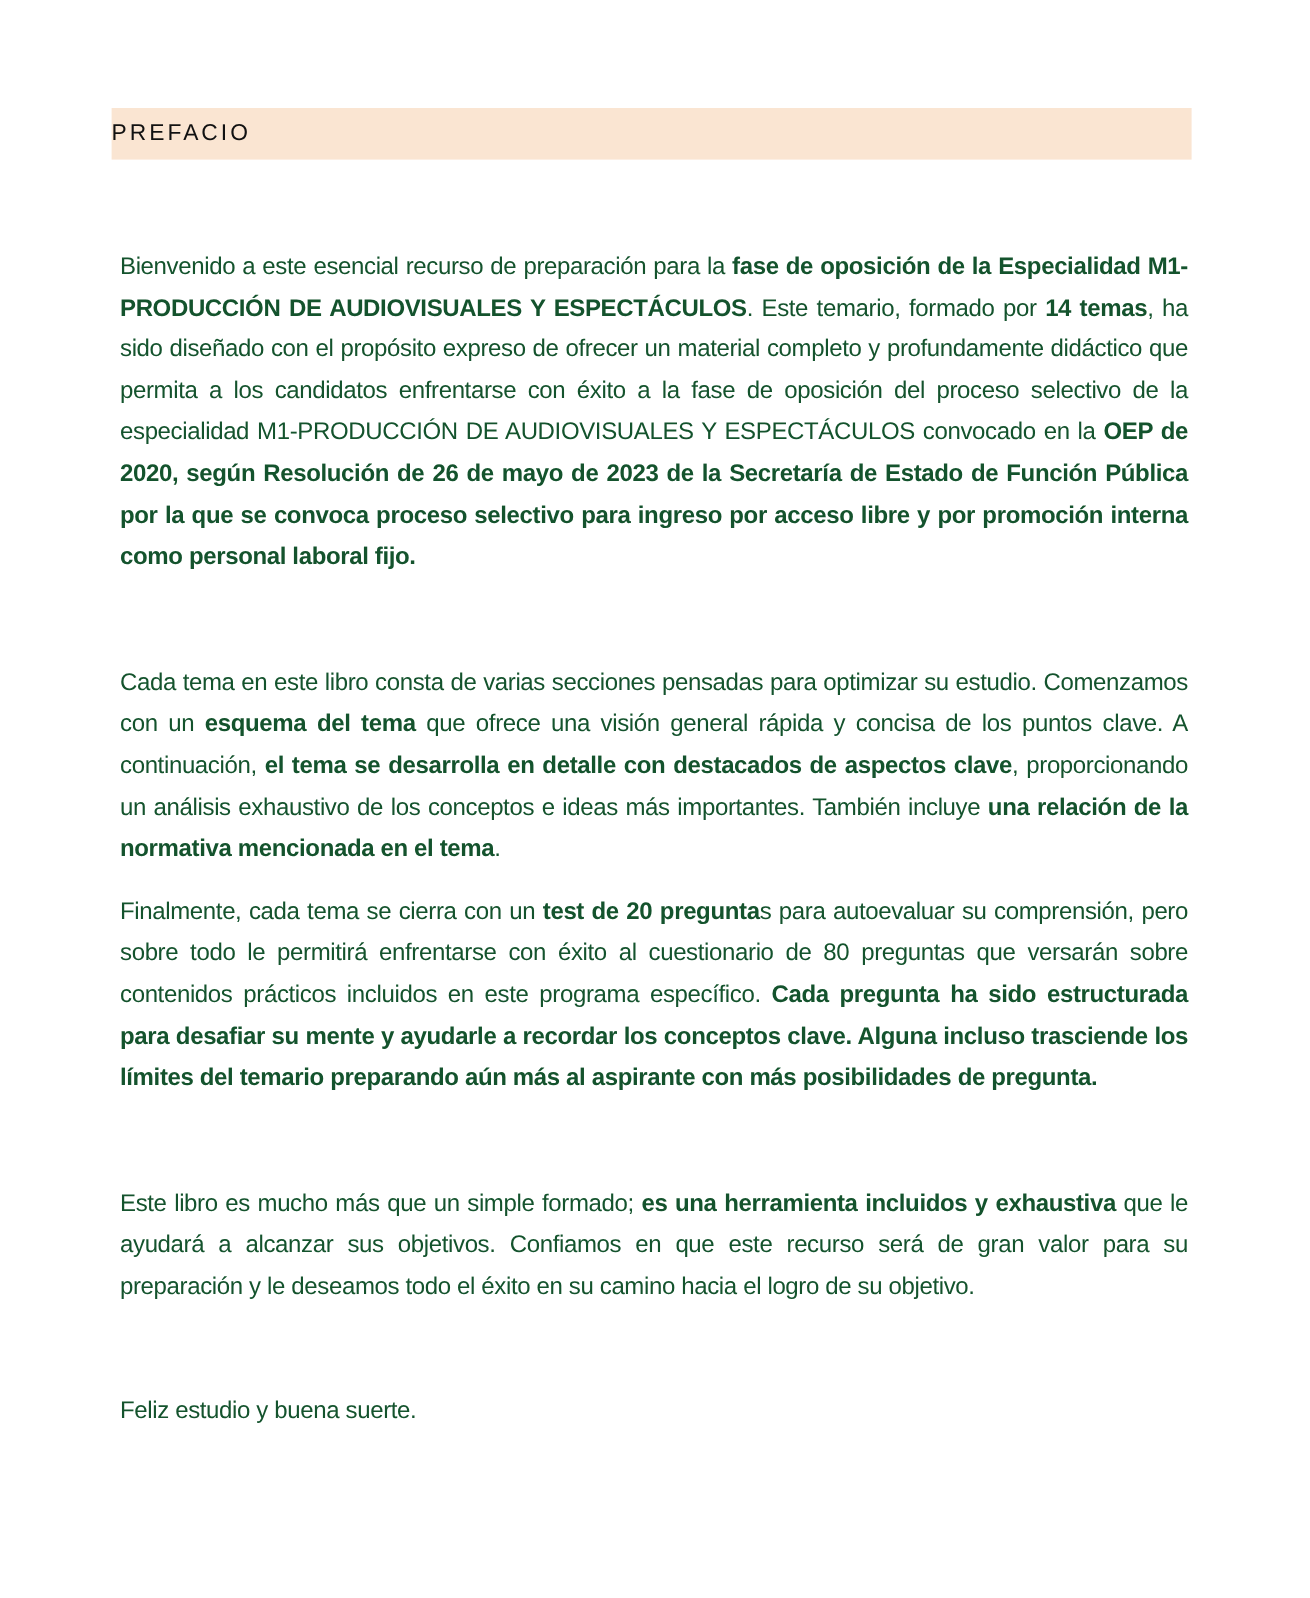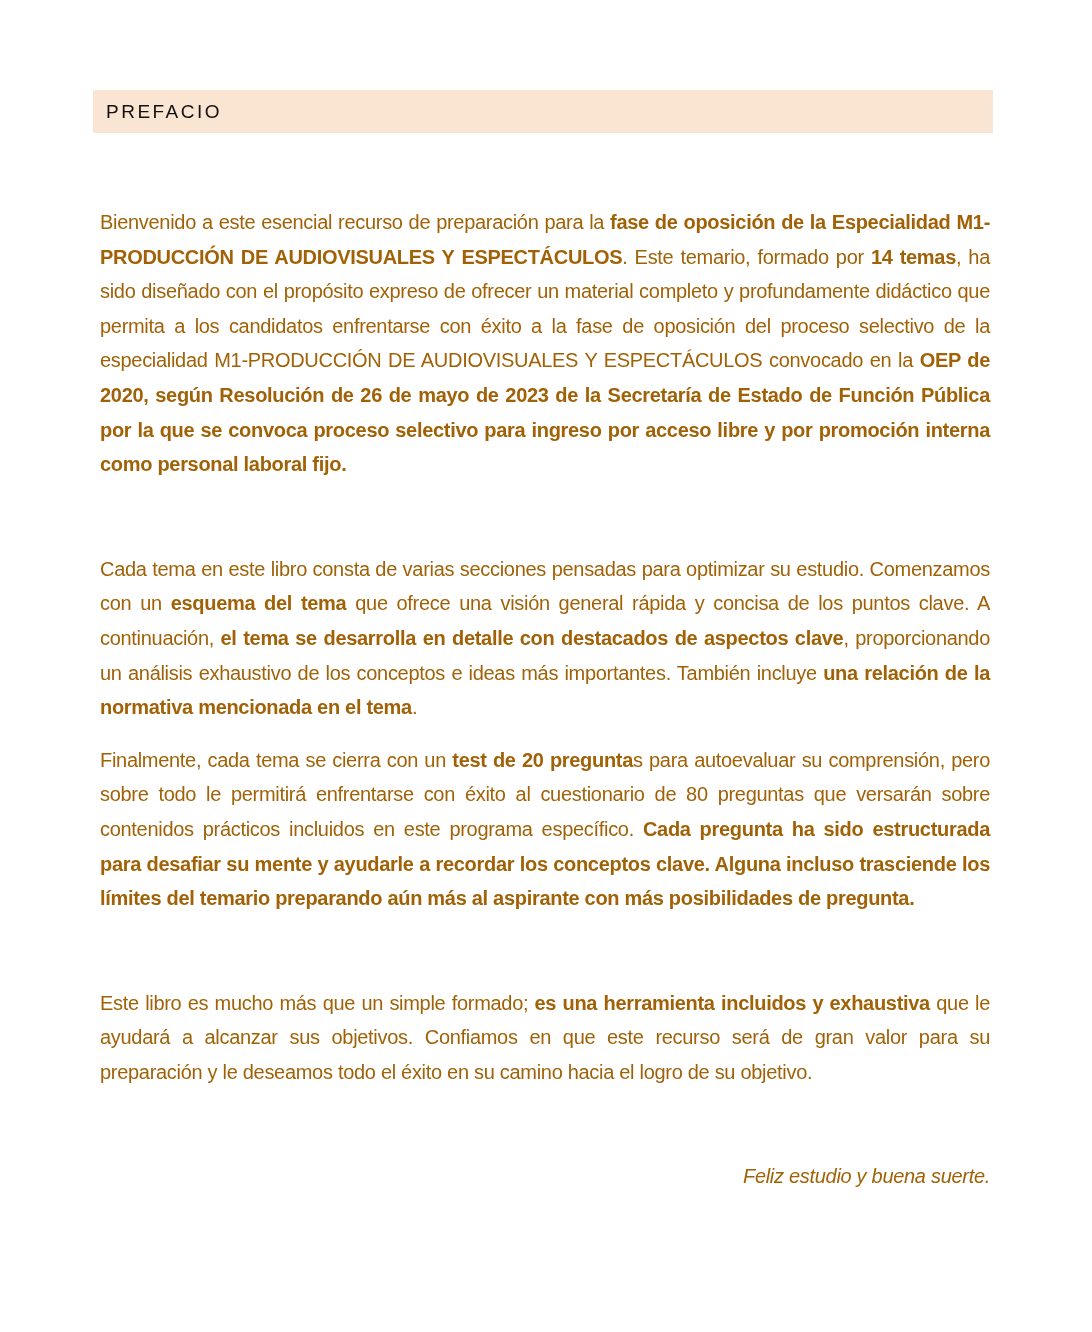--- a/index.html
+++ b/index.html
@@ -18,46 +18,44 @@
     box-sizing: border-box;
     width: 1092px;
     height: 1332px;
     padding: 90px 99px 0 93px;
   }
   .section-header {
     background: #FAE5D2;
     height: 43px;
     display: flex;
     align-items: center;
-    padding-left: 13px;
     box-sizing: border-box;
   }
   .section-header .section-title {
     font-size: 19px;
     letter-spacing: 2.5px;
     color: #111111;
     font-weight: 400;
   }
   .doc-body {
     padding: 72px 3px 0 7px;
   }
   p.para {
     margin: 0 0 18px 0;
     font-size: 20px;
     line-height: 34.6px;
     letter-spacing: -0.3px;
     text-align: justify;
-    color: #a16207;
+    color: #14532d;
   }
   p.para.gap-before {
     margin-top: 70px;
   }
   p.para.no-justify {
-    text-align: right;
-    font-style: italic;
+    text-align: left;
   }
   p.para b {
     font-weight: 700;
   }
 </style>
 </head>
 <body>
 
 <div class="page">
 

